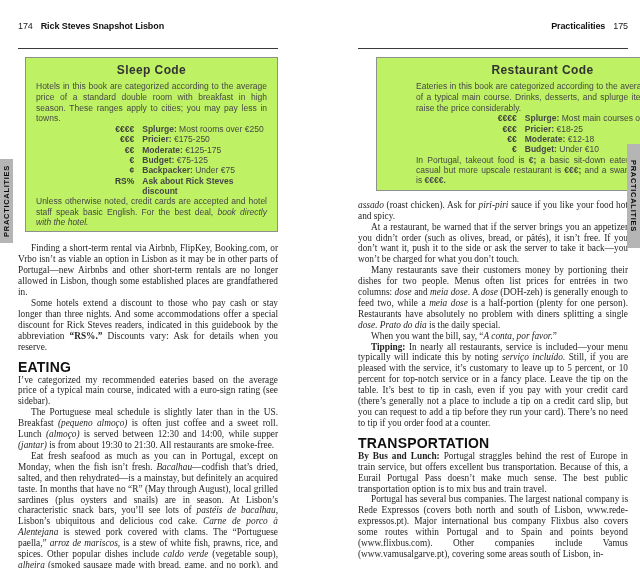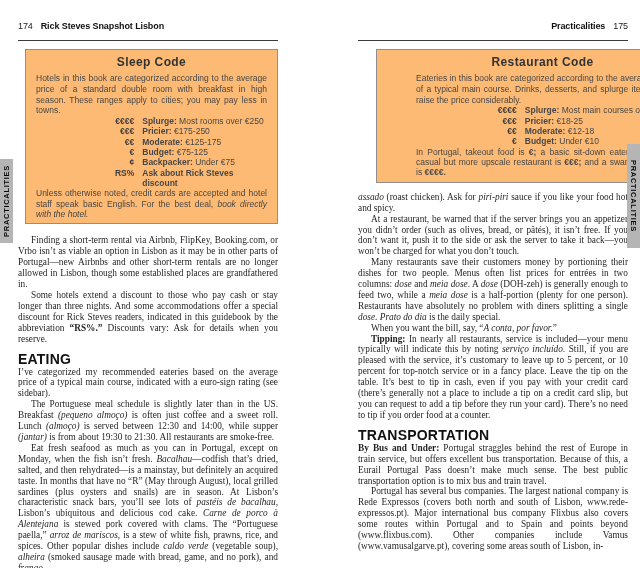--- a/index.html
+++ b/index.html
@@ -6,30 +6,30 @@
   body{
     width:640px;height:568px;position:relative;overflow:hidden;
     background:#ffffff;color:#1f1f1f;
     font-family:"Liberation Serif", serif;
   }
   .page{position:absolute;top:0;}
   #left-page{left:18px;width:260px;}
   #right-page{left:358px;width:270px;}
 
   .page-header{
-    margin-top:21px;padding-bottom:9px;border-bottom:1.4px solid #3a3a3a;
+    margin-top:21px;padding-bottom:17px;border-bottom:1.4px solid #3a3a3a;
     display:flex;align-items:flex-end;gap:8px;
     font-family:"Liberation Sans", sans-serif;font-size:9px;letter-spacing:-0.1px;
   }
   .page-header.right{justify-content:flex-end;}
   .folio{font-weight:normal;color:#222;}
   .running-title{font-weight:bold;color:#111;}
 
   .sidebar-box{
-    box-sizing:border-box;margin-top:8px;background:#fdba74;
+    box-sizing:border-box;margin-top:8px;background:#bef264;
     border:1.6px solid #8f8f8f;
     padding:6px 10px 4px 10px;
     font-family:"Liberation Sans", sans-serif;color:#474747;
   }
   #left-page .sidebar-box{margin-left:7px;width:253px;}
   #right-page .sidebar-box{margin-left:18px;width:304px;padding-left:39px;}
   .box-title{
     text-align:center;font-weight:bold;font-size:12px;line-height:13px;
     color:#333;letter-spacing:0.4px;margin:0 0 4px 0;
   }
@@ -140,21 +140,21 @@
       </div>
     <div class="box-footer"><span>In Portugal, takeout food is </span><span class="s-b">€;</span><span> a basic sit-down eatery is </span><span class="s-b">€€;</span><span> a casual but more upscale restaurant is </span><span class="s-b">€€€;</span><span> and a swanky splurge is </span><span class="s-b">€€€€.</span></div>
   </div>
   <div class="page-body">
       <p><span class="s-i">assado</span><span> (roast chicken). Ask for </span><span class="s-i">piri-piri</span><span> sauce if you like your food hot and spicy.</span></p>
       <p class="ind"><span>At a restaurant, be warned that if the server brings you an appetizer you didn’t order (such as olives, bread, or pâtés), it isn’t free. If you don’t want it, push it to the side or ask the server to take it back—you won’t be charged for what you don’t touch.</span></p>
       <p class="ind"><span>Many restaurants save their customers money by portioning their dishes for two people. Menus often list prices for entrées in two columns: </span><span class="s-i">dose</span><span> and </span><span class="s-i">meia dose</span><span>. A </span><span class="s-i">dose</span><span> (DOH-zeh) is generally enough to feed two, while a </span><span class="s-i">meia dose</span><span> is a half-portion (plenty for one person). Restaurants have absolutely no problem with diners splitting a single </span><span class="s-i">dose</span><span>. </span><span class="s-i">Prato do dia</span><span> is the daily special.</span></p>
       <p class="ind"><span>When you want the bill, say, “</span><span class="s-i">A conta, por favor.</span><span>”</span></p>
       <p class="ind"><span class="s-b">Tipping:</span><span> In nearly all restaurants, service is included—your menu typically will indicate this by noting </span><span class="s-i">serviço incluído</span><span>. Still, if you are pleased with the service, it’s customary to leave up to 5 percent, or 10 percent for top-notch service or in a fancy place. Leave the tip on the table. It’s best to tip in cash, even if you pay with your credit card (there’s generally not a place to include a tip on a credit card slip, but you can request to add a tip before they run your card). There’s no need to tip if you order food at a counter.</span></p>
       <h2>TRANSPORTATION</h2>
-      <p><span class="s-b">By Bus and Under:</span><span> Portugal straggles behind the rest of Europe in train service, but offers excellent bus transportation. Because of this, a Eurail Portugal Pass doesn’t make much sense. The best public transportation option is to mix bus and train travel.</span></p>
+      <p><span class="s-b">By Bus and Lunch:</span><span> Portugal straggles behind the rest of Europe in train service, but offers excellent bus transportation. Because of this, a Eurail Portugal Pass doesn’t make much sense. The best public transportation option is to mix bus and train travel.</span></p>
       <p class="ind"><span>Portugal has several bus companies. The largest national company is Rede Expressos (covers both north and south of Lisbon, www.rede-expressos.pt). Major international bus company Flixbus also covers some routes within Portugal and to Spain and points beyond (www.flixbus.com). Other companies include Vamus (www.vamusalgarve.pt), covering some areas south of Lisbon, in-</span></p>
     </div>
 </div>
 
 <div class="tab" id="left-tab">
   <span>PRACTICALITIES</span>
 </div>
 <div class="tab" id="right-tab">
   <span>PRACTICALITIES</span>
 </div>

